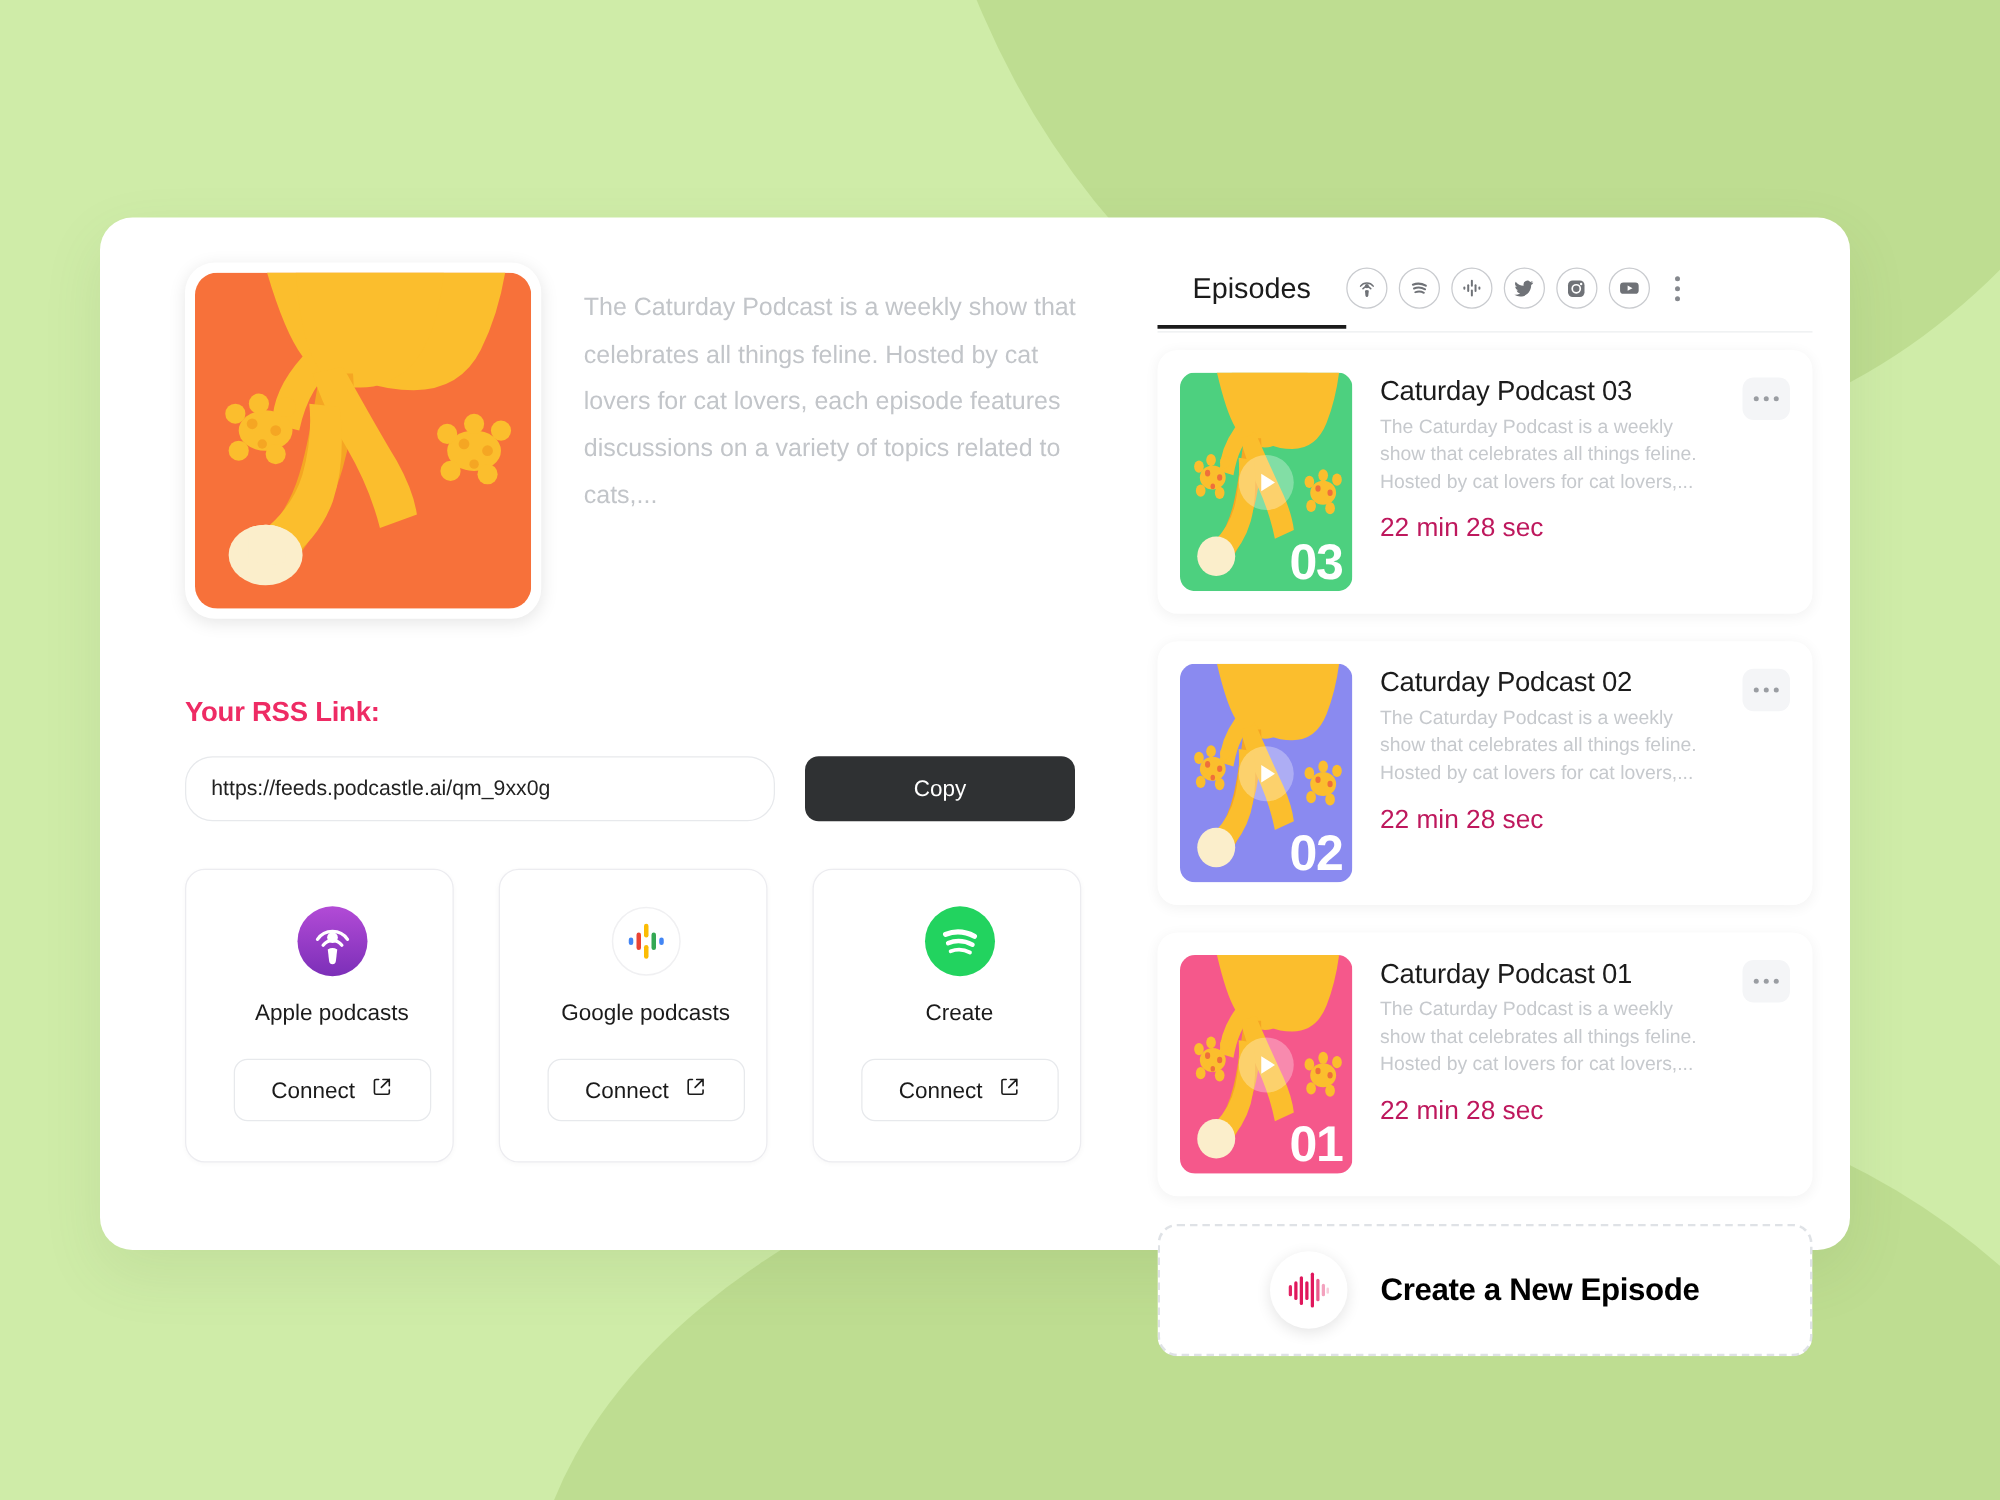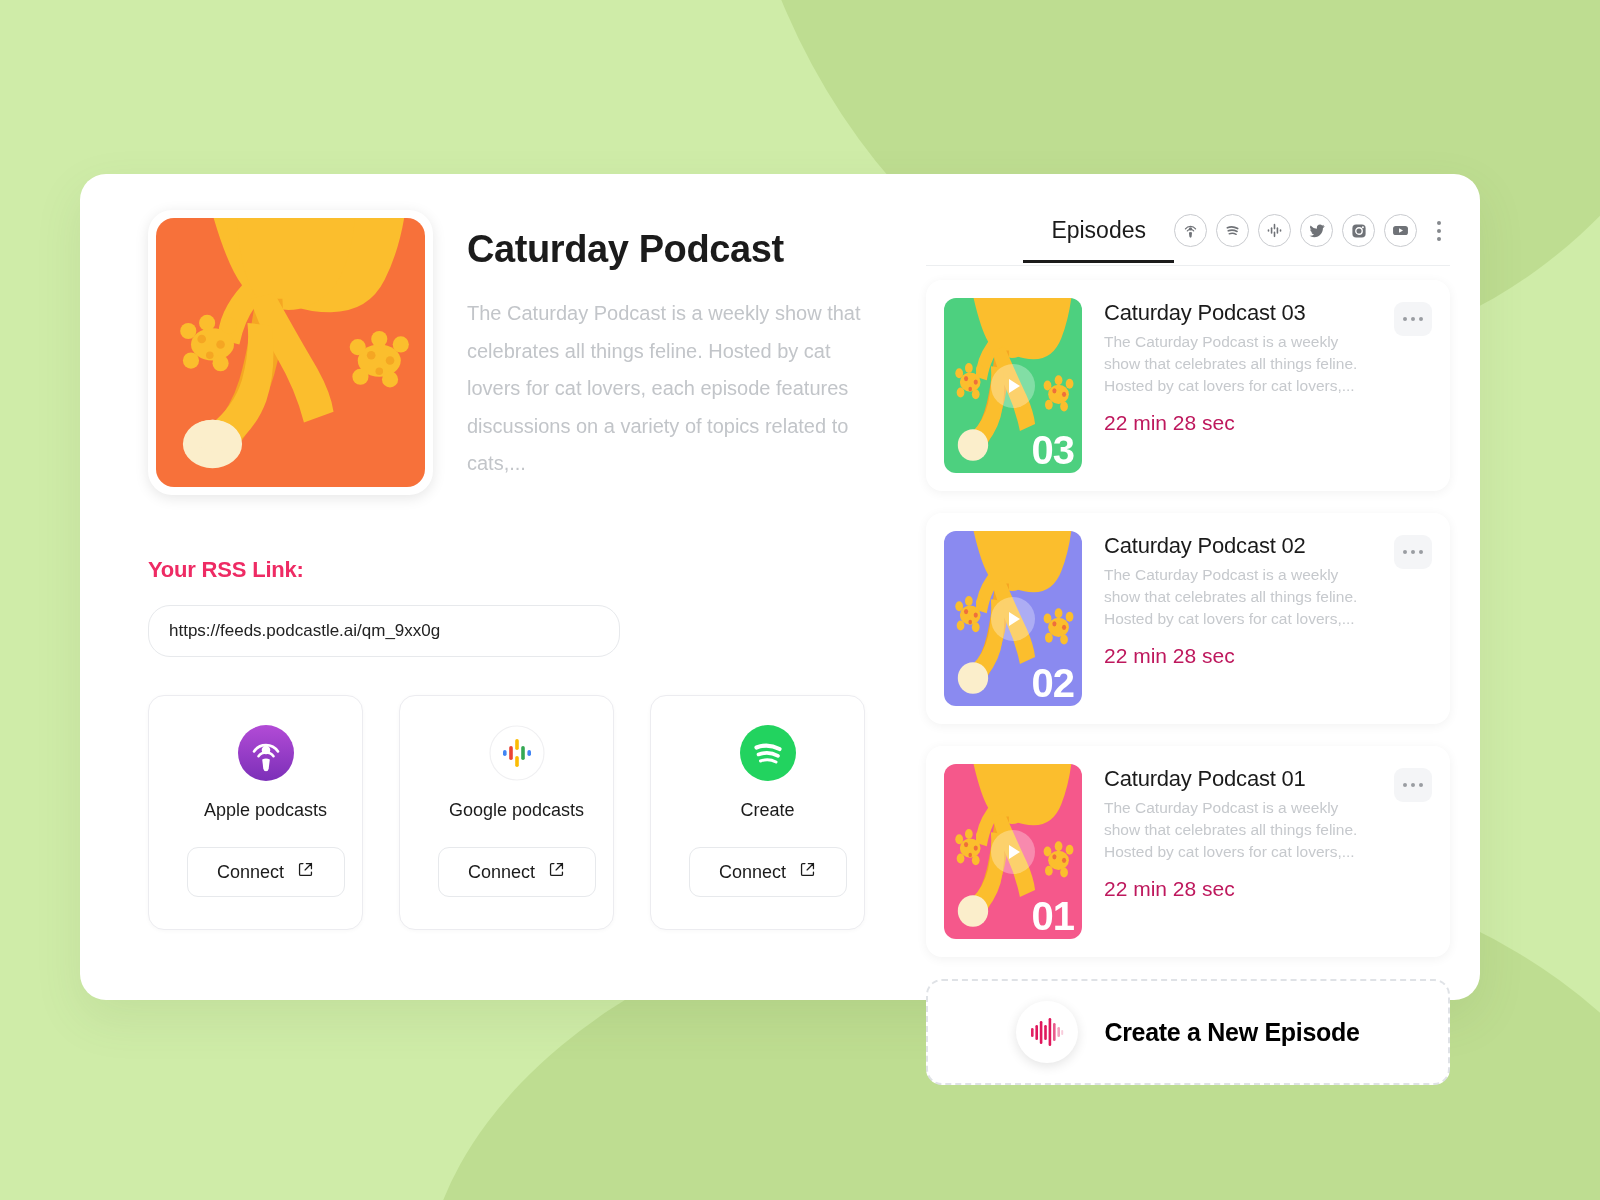--- a/index.html
+++ b/index.html
@@ -177,21 +177,21 @@
     font-family: "Liberation Sans", sans-serif;
     font-size: 18px;
     color: #1b1b1b;
     cursor: pointer;
   }
 
   
   .episodes-bar {
     display: flex;
     align-items: center;
-    justify-content: flex-end;
+    justify-content: flex-start;
     border-bottom: 1px solid #eceef0;
     padding-bottom: 14px;
   }
   .tab-episodes {
     font-size: 23px;
     color: #1b1b1b;
     padding: 0 28px 16px 28px;
     margin-bottom: -15px;
     border-bottom: 3px solid #1b1b1b;
     cursor: pointer;
@@ -359,29 +359,29 @@
               <circle cx="87" cy="60" r="3"></circle>
               <circle cx="80" cy="51" r="1.6" fill="#f5a623"></circle>
               <circle cx="87" cy="53" r="1.6" fill="#f5a623"></circle>
               <circle cx="83" cy="57" r="1.4" fill="#f5a623"></circle>
             </g>
           </svg>
         </div>
       </div>
 
       <div class="show-meta">
-        <div class="show-title">Caturday Podcast</div>
         <div class="show-desc">The Caturday Podcast is a weekly show that celebrates all things feline. Hosted by cat lovers for cat lovers, each episode features discussions on a variety of topics related to cats,...</div>
       </div>
     </div>
 
     <div class="rss-label">Your RSS Link:</div>
 
     <div class="rss-row">
       <input class="rss-input" type="text" value="https://feeds.podcastle.ai/qm_9xx0g" style="">
+      <button class="copy-btn">Copy</button>
     </div>
 
     <div class="connect-row">
 
       <div class="connect-card">
         <div class="platform-logo">
           <svg width="58" height="58" viewBox="0 0 58 58" aria-hidden="true">
             <defs>
               <linearGradient id="apG" x1="0" y1="0" x2="0" y2="1">
                 <stop offset="0%" stop-color="#b24bd6"></stop>

